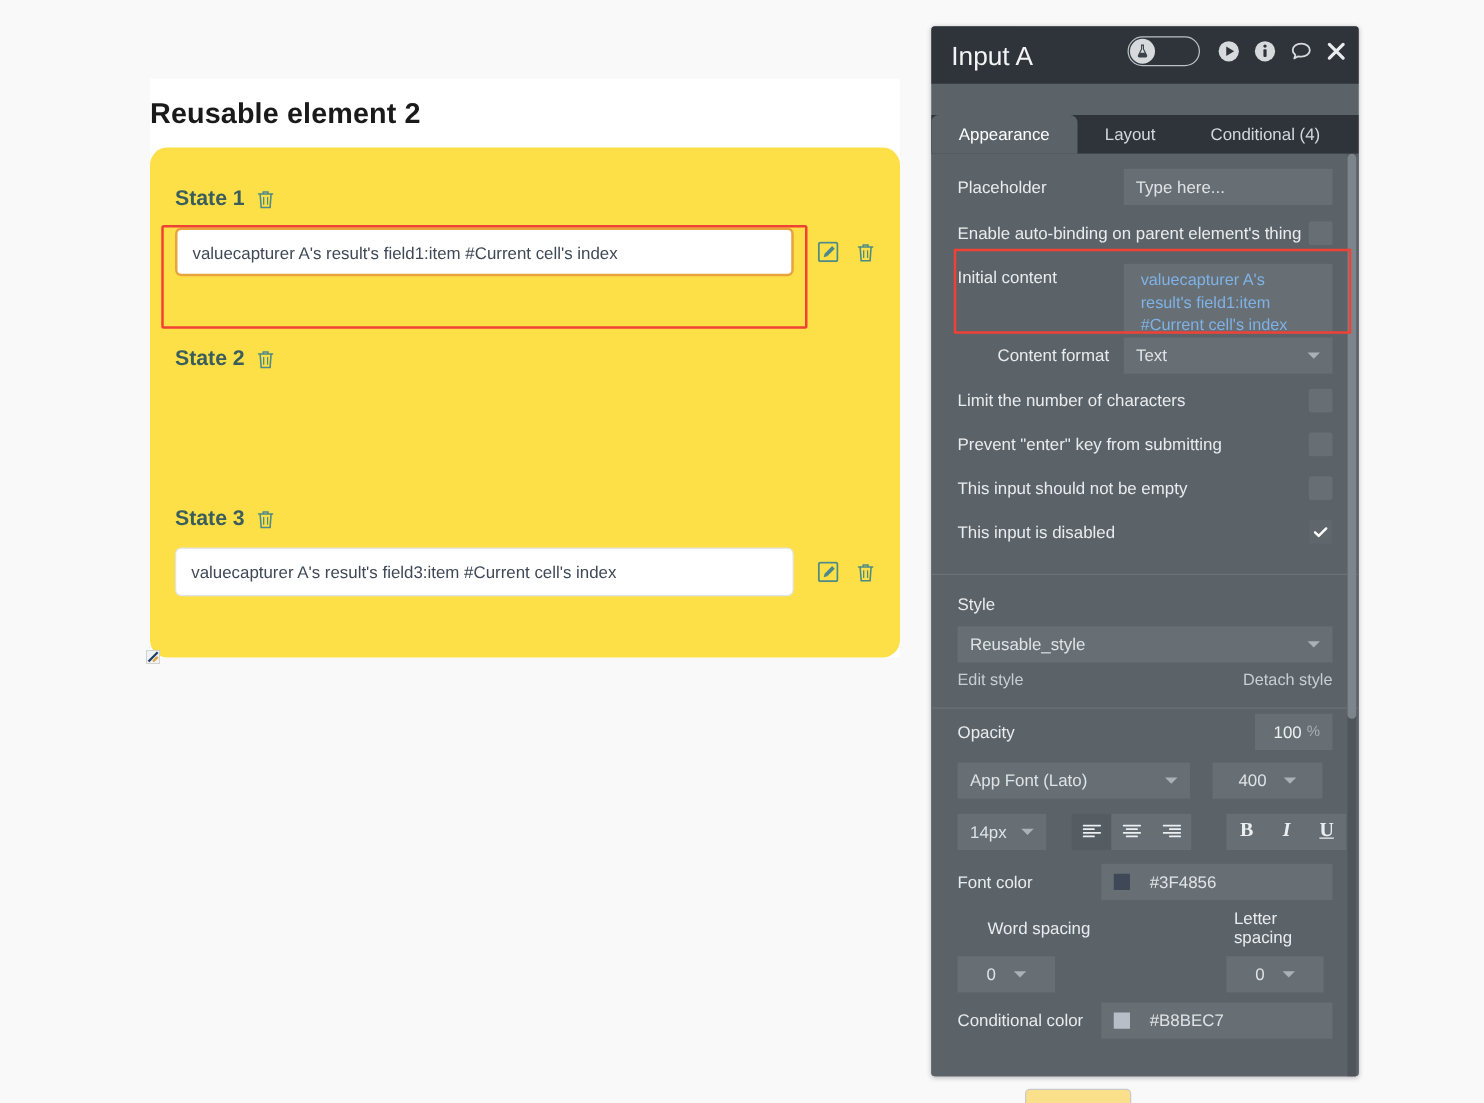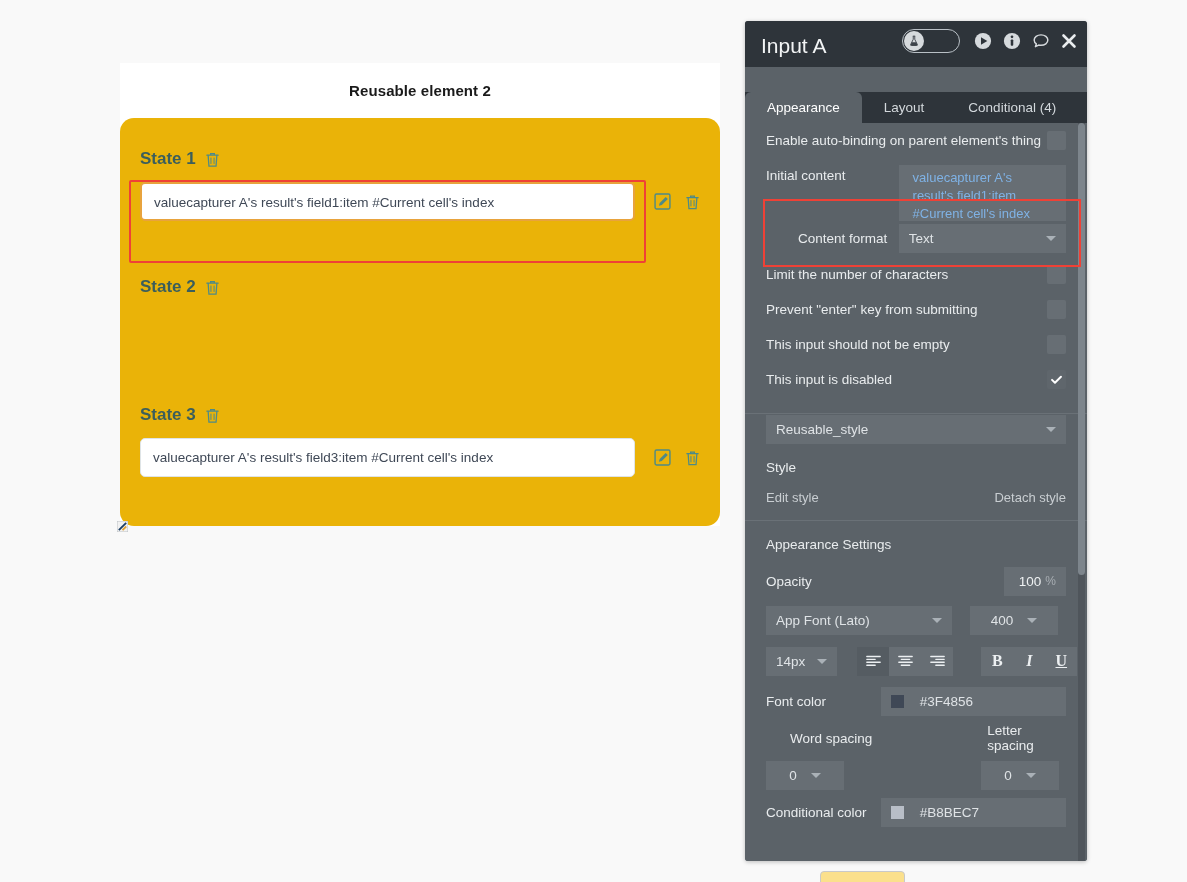--- a/index.html
+++ b/index.html
@@ -15,28 +15,28 @@
     position: absolute; left: 0; top: 0; width: 745px; height: 882px;
     background: #f9f9f9;
   }
   #re-card {
     position: absolute; left: 120px; top: 63px;
     width: 600px; height: 463px;
     background: #ffffff;
   }
   #re-title {
     position: absolute; left: 0; top: 0; width: 600px; height: 55px;
-    line-height: 55px; text-align: center;
-    font-size: 15px; font-weight: bold; color: #1a1a1a;
+    line-height: 55px; text-align: left;
+    font-size: 23px; font-weight: bold; color: #1a1a1a;
     letter-spacing: .1px;
   }
   #states-group {
     position: absolute; left: 0; top: 55px;
     width: 600px; height: 408px;
-    background: #eab308;
+    background: #fde047;
     border-radius: 14px;
   }
   .state-block { position: absolute; left: 20px; width: 560px; }
   .state-label {
     font-size: 17px; font-weight: bold; color: #3b5e5c;
     display: flex; align-items: center; gap: 9px;
     height: 22px;
   }
   .trash-ic { display:inline-block; width:15px; height:17px; }
   .row-input { display: flex; align-items: center; gap: 0; margin-top: 12px; }
@@ -299,20 +299,24 @@
   </div>
 
   <div id="tabs">
     <div class="tab active">Appearance</div>
     <div class="tab">Layout</div>
     <div class="tab">Conditional (4)</div>
   </div>
 
   <div id="panel-body">
 
+    <div class="prow" style="height:40px; margin-top:6px;">
+      <span class="plabel" style="width:134px;">Placeholder</span>
+      <span class="field" style="width:169px;">Type here...</span>
+    </div>
 
     <div class="prow" style="height:34px;">
       <span class="plabel" style="flex:1;">Enable auto-binding on parent element's thing</span>
       <span class="chk"></span>
     </div>
 
     <div class="prow" style="height:62px; align-items:flex-start; padding-top:8px;">
       <span class="plabel" style="width:134px; padding-top:3px;">Initial content</span>
       <span class="field blue-expr" style="width:169px; height:56px; line-height:18px; padding:4px 10px 0 14px; display:block;">valuecapturer A's result's field1:item #Current cell's index</span>
     </div>
@@ -341,39 +345,36 @@
       <span class="plabel" style="flex:1;">This input is disabled</span>
       <span class="chk checked">
         <svg viewBox="0 0 16 16" width="13" height="13">
             <path d="M2.5 8.4l3.6 3.6L13.5 4.6" stroke="#ffffff" stroke-width="2.4" fill="none" stroke-linecap="round" stroke-linejoin="round"></path>
           </svg>
       </span>
     </div>
 
     <div class="divider" style="margin-top:16px;"></div>
 
+    <div class="prow" style="height:34px; margin-top:6px;">
+      <span class="plabel">Style</span>
+    </div>
     <div class="prow" style="height:30px;">
       <span class="field" style="width:300px; display:flex; align-items:center; justify-content:space-between;">
         <span>Reusable_style</span>
         <span class="dd-caret"></span>
       </span>
     </div>
-    <div class="prow" style="height:34px; margin-top:6px;">
-      <span class="plabel">Style</span>
-    </div>
     <div class="prow" style="height:26px; justify-content:space-between;">
       <span style="color:#c9ced2; font-size:13px;">Edit style</span>
       <span style="color:#c9ced2; font-size:13px;">Detach style</span>
     </div>
 
     <div class="divider" style="margin-top:10px;"></div>
 
-    <div class="prow" style="height:38px; margin-top:4px;">
-      <span class="plabel">Appearance Settings</span>
-    </div>
 
     <div class="prow" style="height:36px;">
       <span class="plabel" style="flex:1;">Opacity</span>
       <span class="field" style="width:62px; display:flex; align-items:center; justify-content:flex-end; gap:4px;">
         <span style="color:#eef1f2;">100</span>
         <span style="color:#a8aeb3; font-size:12px;">%</span>
       </span>
     </div>
 
     <div class="prow" style="height:42px;">

